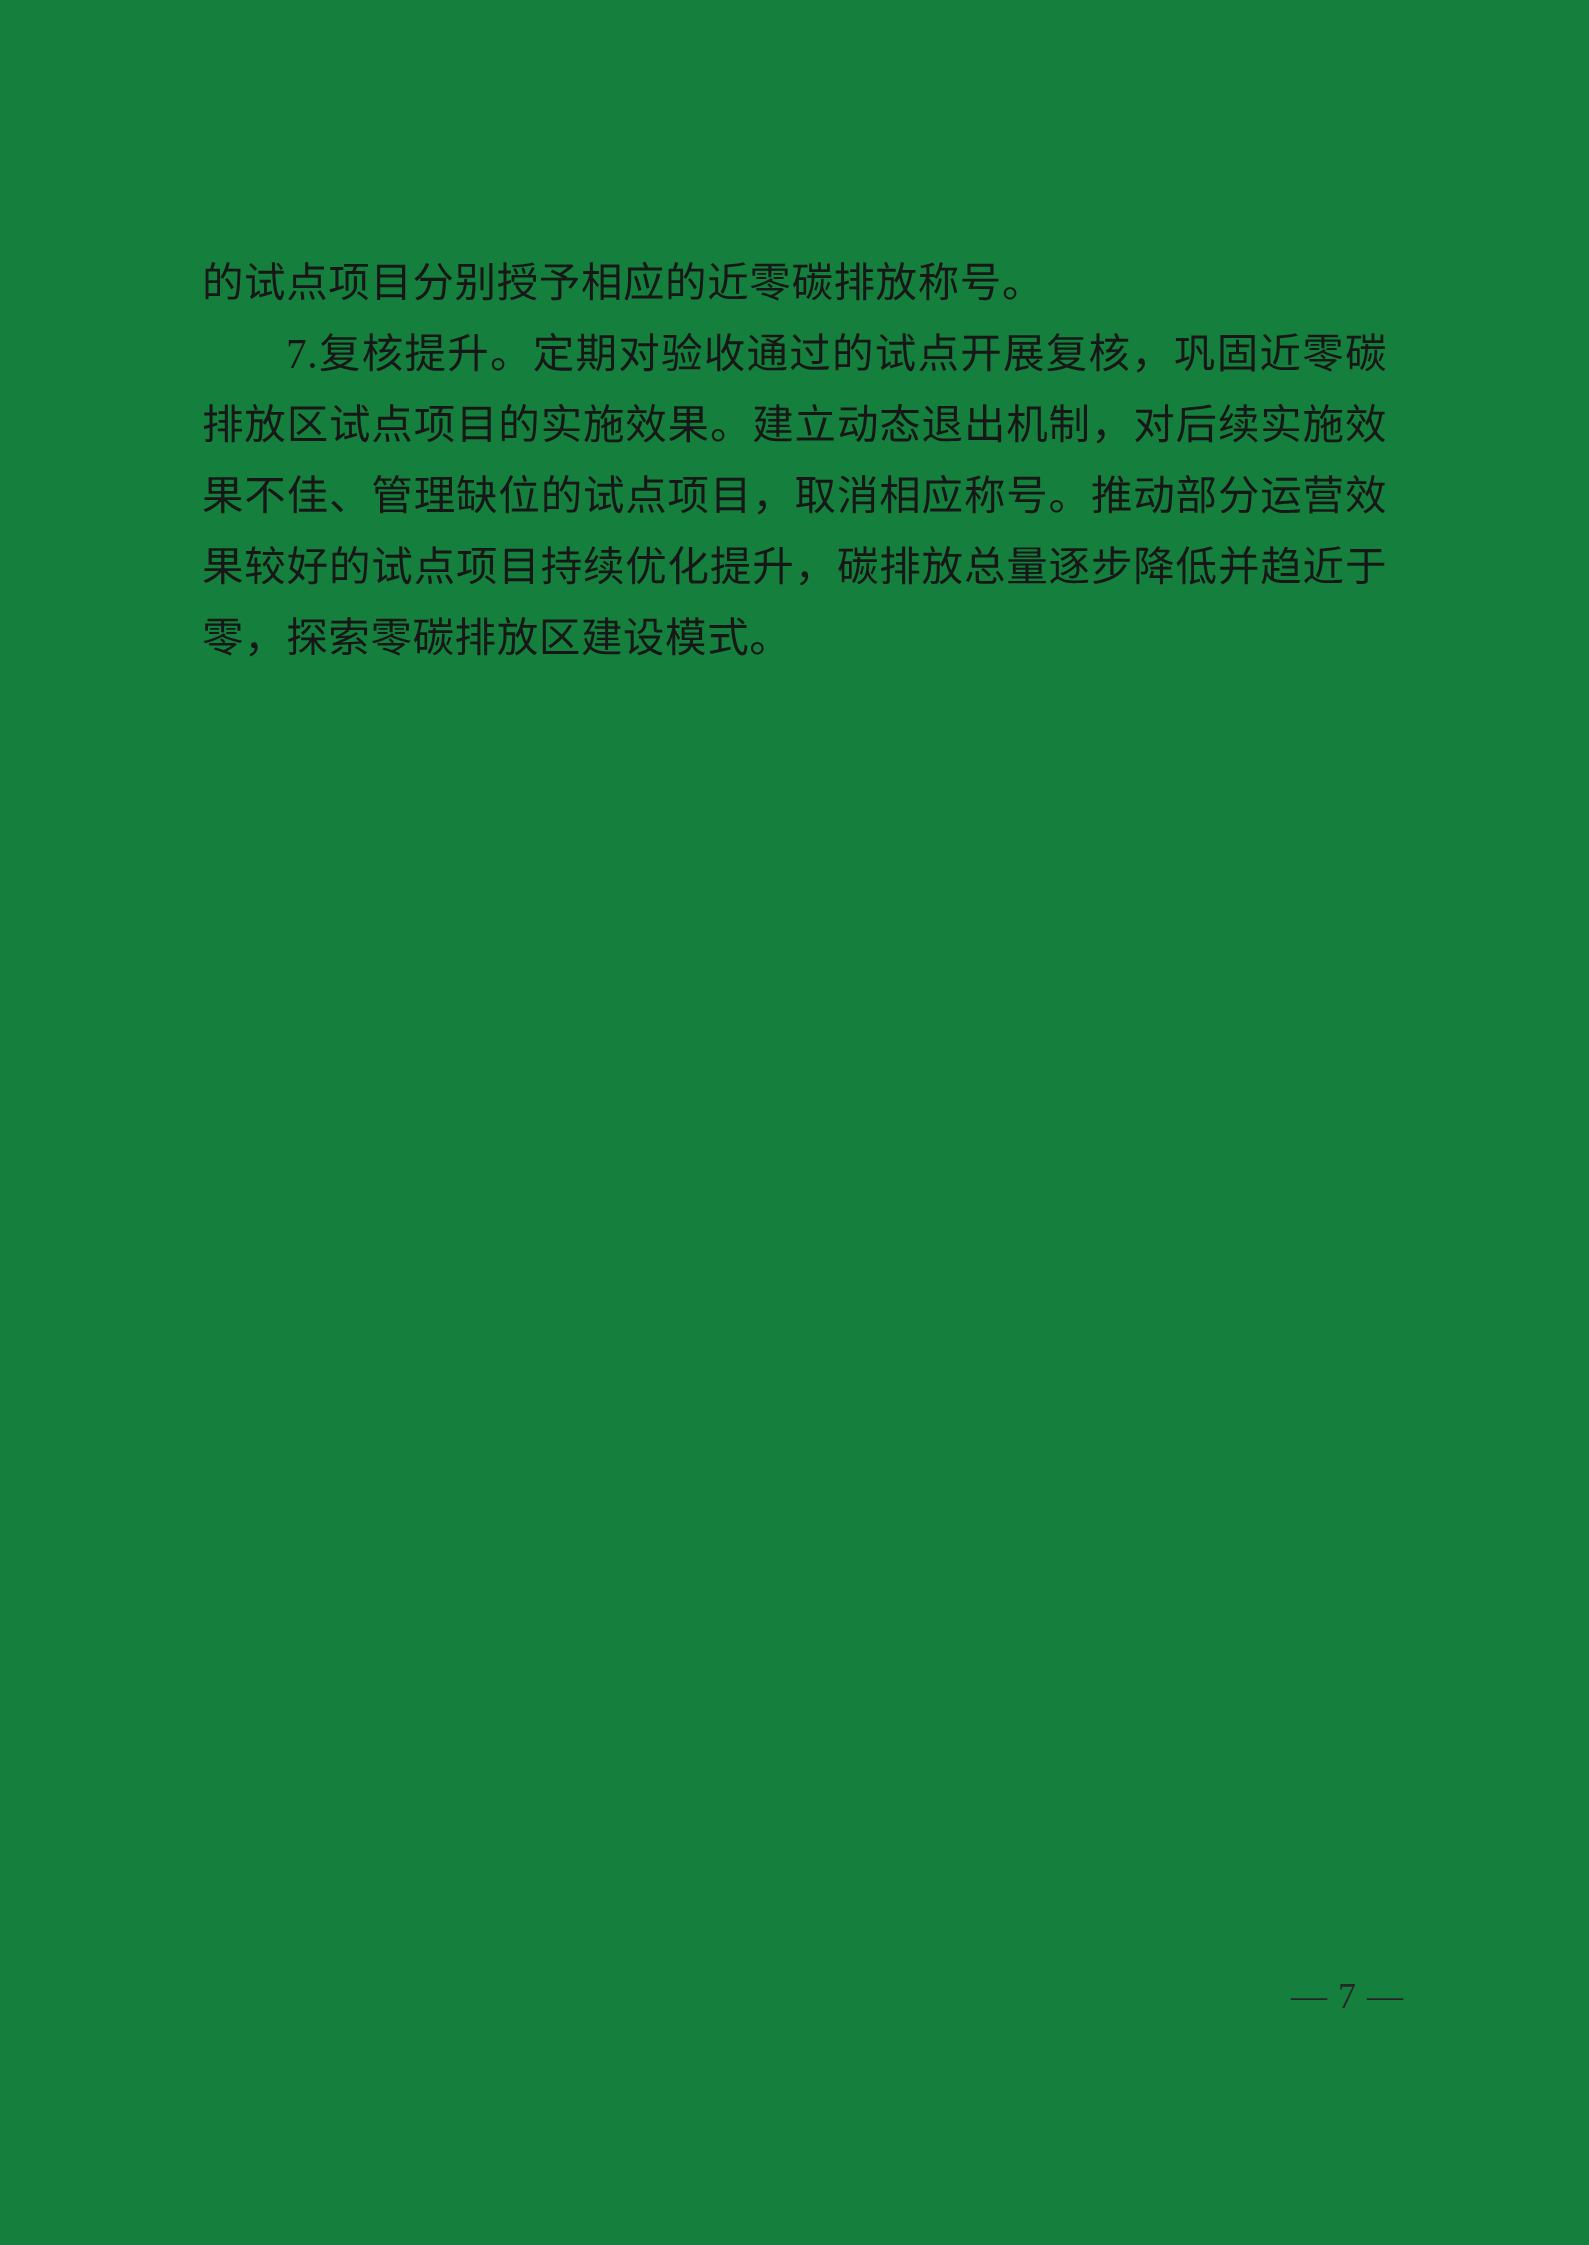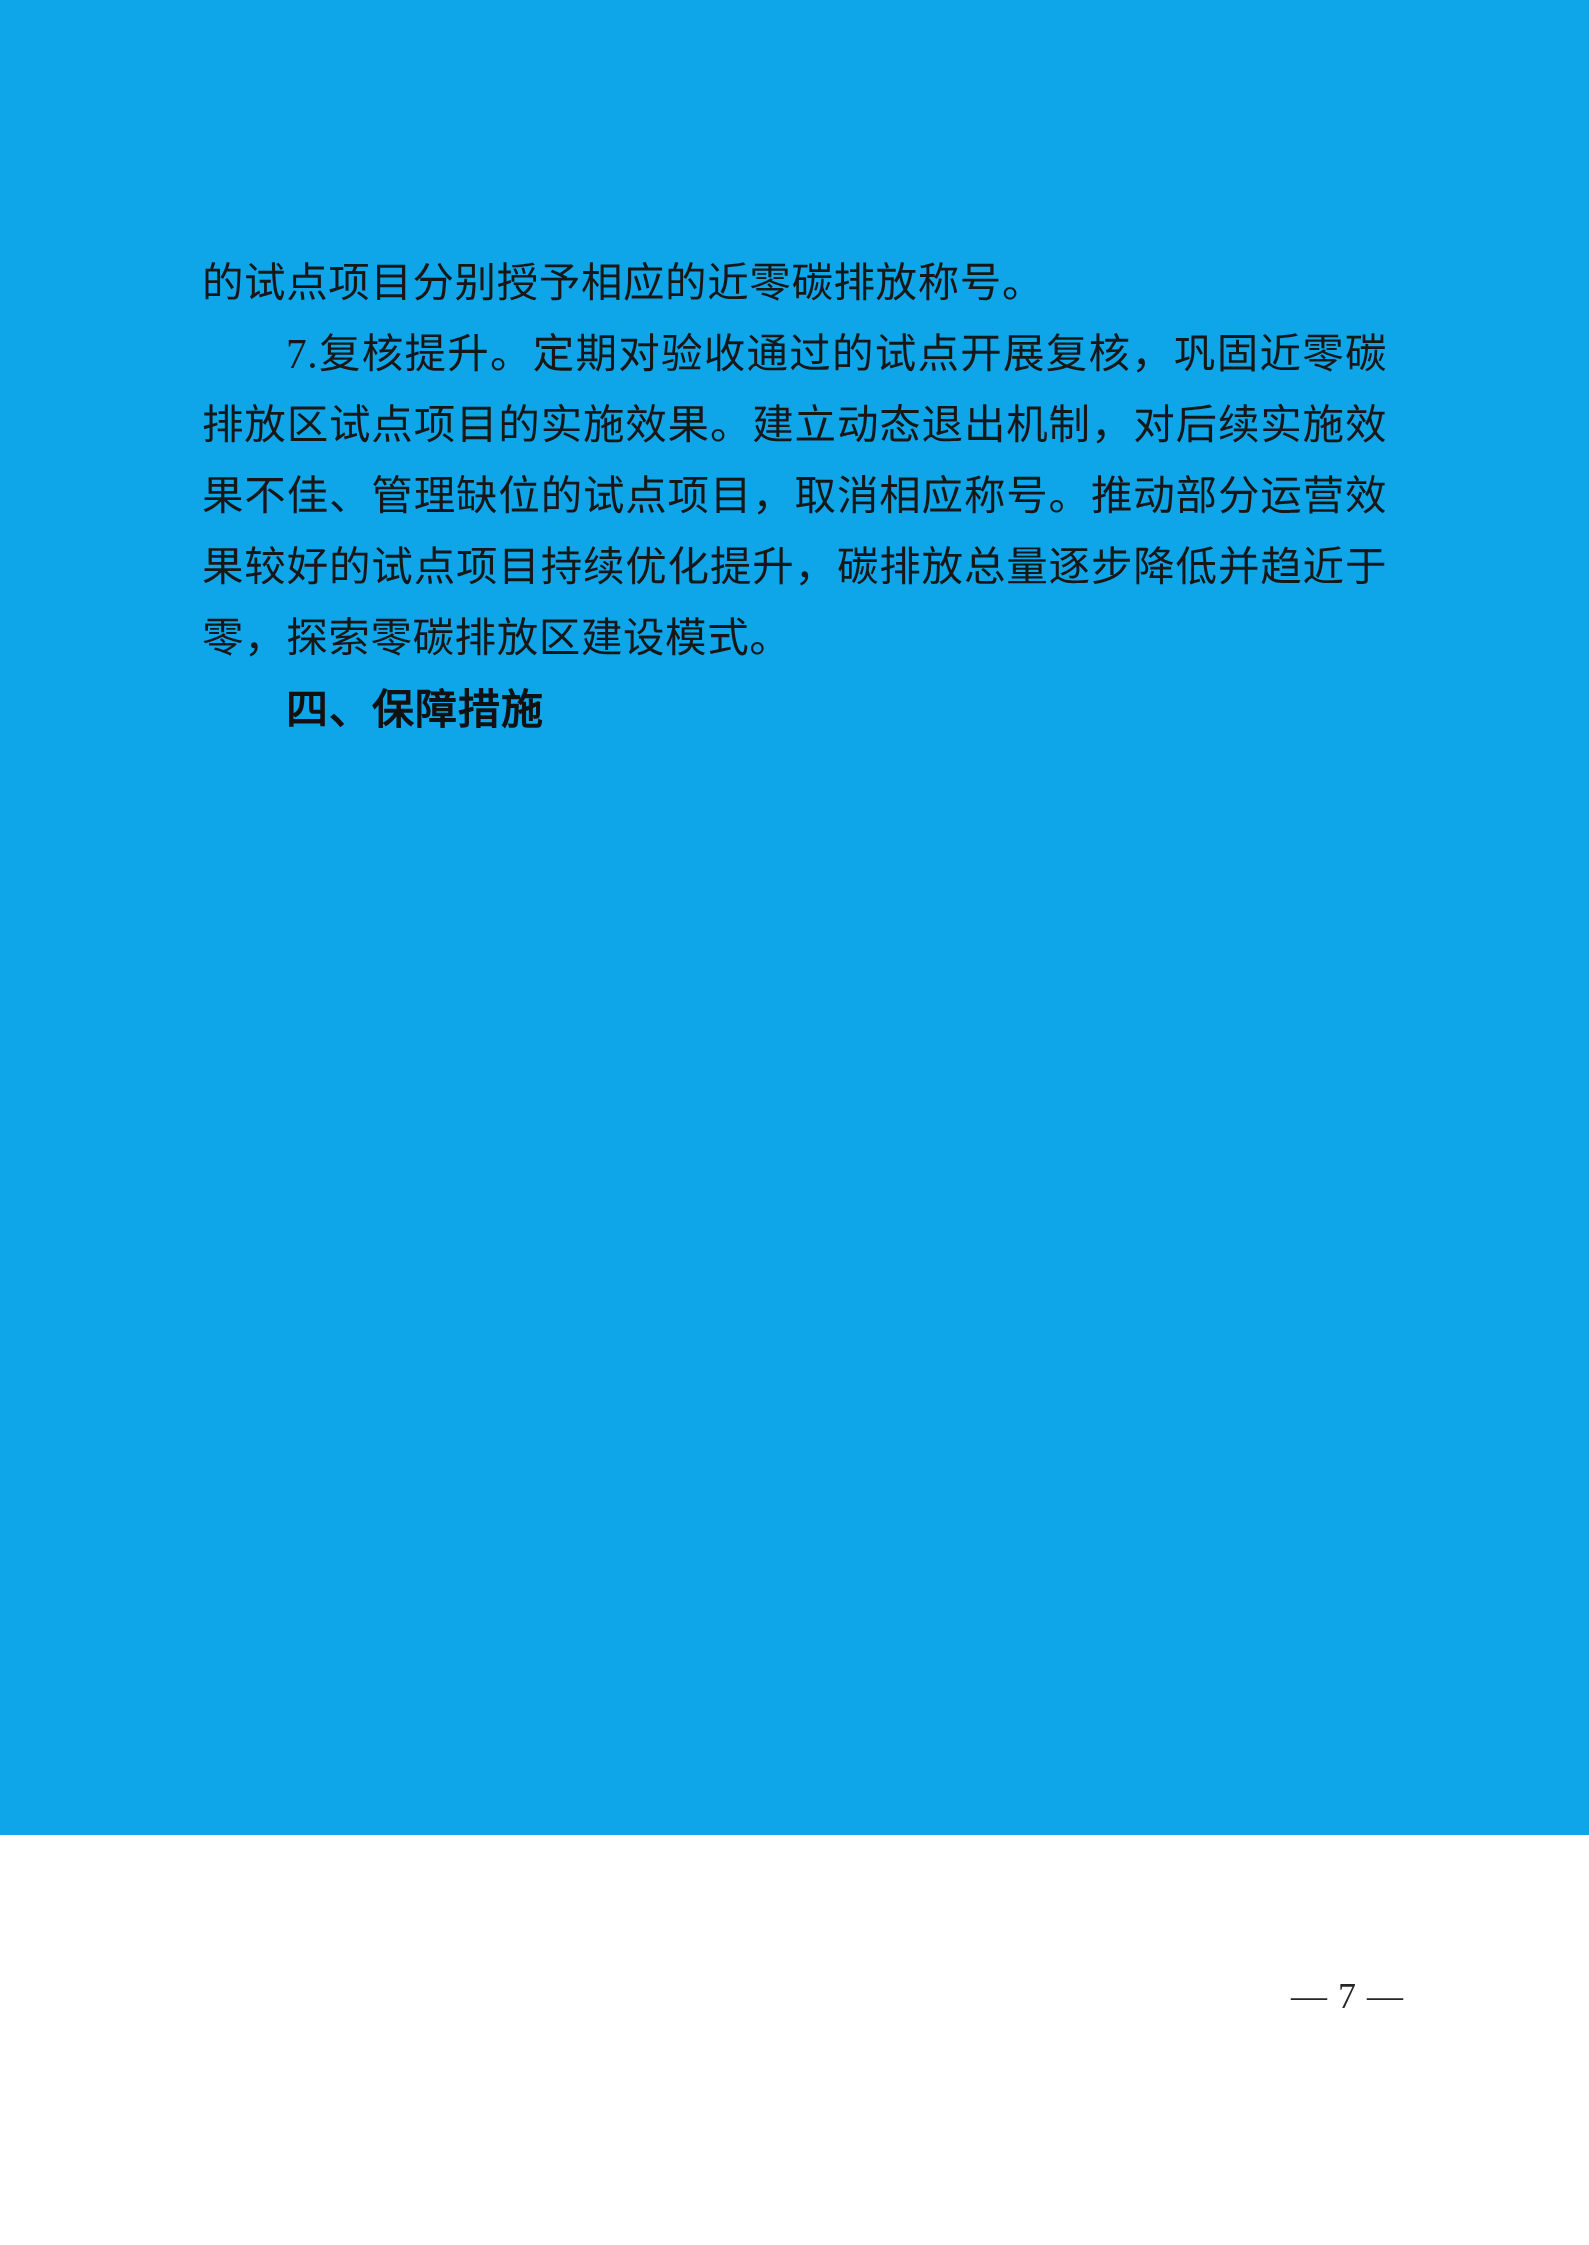--- a/index.html
+++ b/index.html
@@ -14,22 +14,22 @@
     font-family: "Liberation Serif", "DejaVu Serif", serif;
     color: #1c1c1c;
     position: relative;
     overflow: hidden;
   }
   .page {
     position: absolute;
     top: 0;
     left: 0;
     width: 1589px;
-    height: 1835px;
-    background: #0ea5e9;
+    height: 2245px;
+    background: #15803d;
   }
   .content {
     position: absolute;
     left: 202px;
     top: 248px;
     width: 1185px;
   }
   .para {
     font-size: 41.5px;
     line-height: 71px;
@@ -77,21 +77,20 @@
 <div class="page">
 
   <div class="content">
 
     <p class="para">的试点项目分别授予相应的近零碳排放称号。</p>
 
 
 
     <p class="para indent">7.复核提升。定期对验收通过的试点开展复核，巩固近零碳排放区试点项目的实施效果。建立动态退出机制，对后续实施效果不佳、管理缺位的试点项目，取消相应称号。推动部分运营效果较好的试点项目持续优化提升，碳排放总量逐步降低并趋近于零，探索零碳排放区建设模式。</p>
 
-    <p class="heading">四、保障措施</p>
 
 
 
   </div>
 
   <div class="footer">
     <div class="page-number">— 7 —</div>
   </div>
 
 </div>

